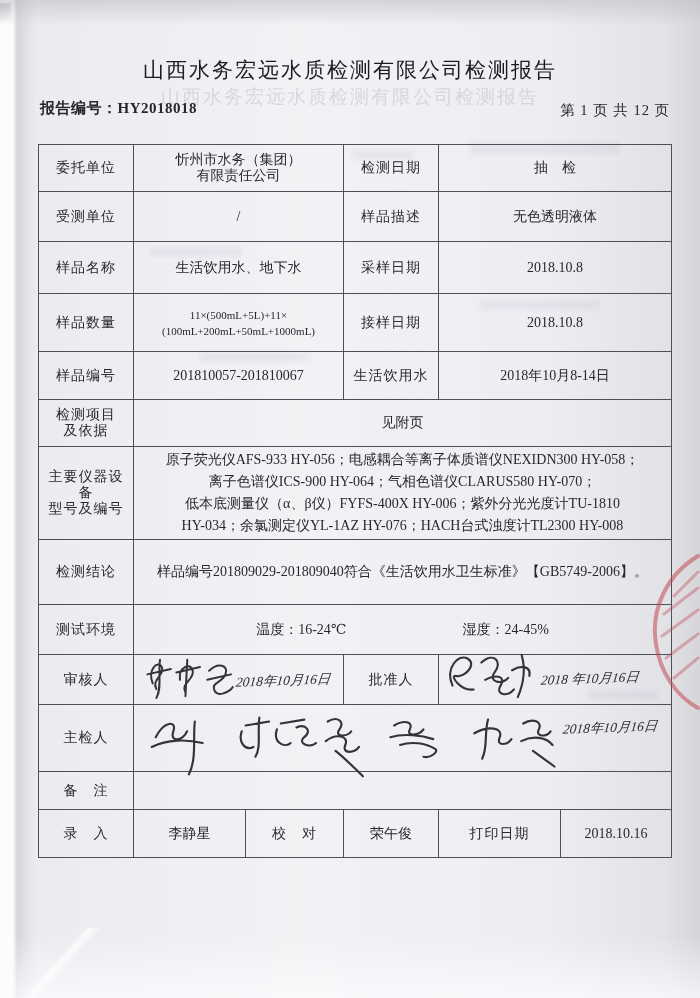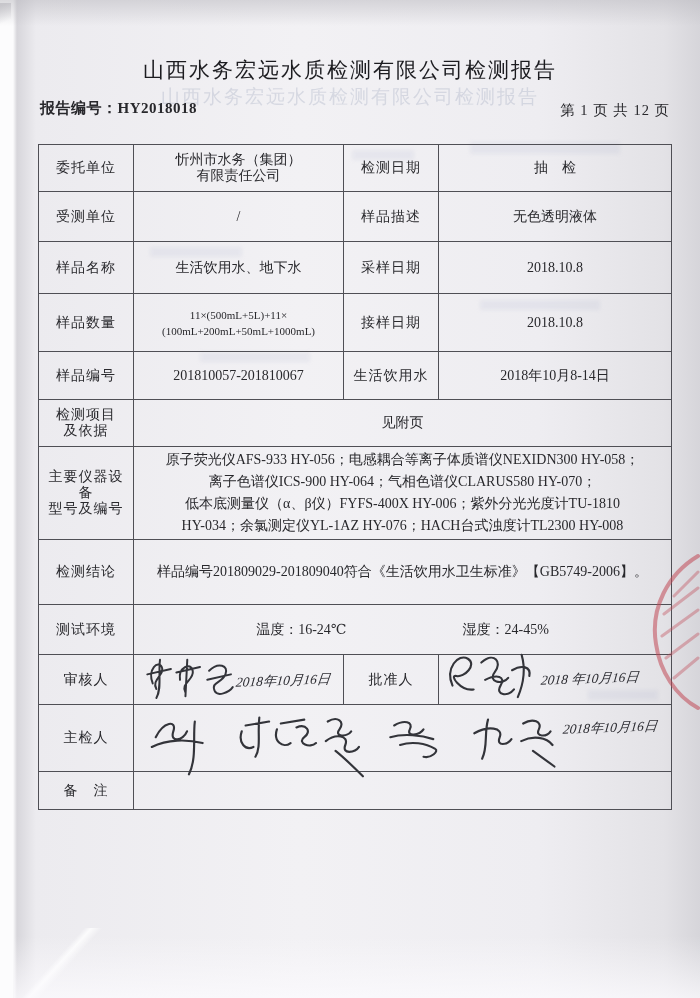--- a/index.html
+++ b/index.html
@@ -172,19 +172,27 @@
         <path d="M256 18 C 266 12 276 14 272 22 C 268 30 282 28 286 22 M252 30 C 266 26 284 28 296 32 M262 38 C 274 34 288 36 298 42 C 302 44 294 52 286 50"></path>
         <path d="M352 12 C 348 26 352 40 346 52 M338 26 C 352 18 368 20 364 30 C 360 40 372 38 376 32 M388 16 C 398 10 408 14 404 22 C 400 30 412 30 416 24 M386 34 C 398 28 412 30 418 38 M398 44 L420 60"></path>
       </svg>
       <span class="hw date3">2018年10月16日</span>
     </td>
   </tr>
   <tr style="height:38px">
     <td class="lbl">备　注</td>
     <td colspan="5"></td>
   </tr>
+  <tr style="height:48px">
+    <td class="lbl">录　入</td>
+    <td>李静星</td>
+    <td class="lbl">校　对</td>
+    <td>荣午俊</td>
+    <td class="lbl">打印日期</td>
+    <td>2018.10.16</td>
+  </tr>
 </tbody>
   </table>
 
 <svg class="seal" width="58" height="172" viewBox="0 0 58 172">
   <path d="M56 8 C 26 26 8 60 14 96 C 18 124 34 148 56 160" stroke-width="4"></path>
   <path d="M32 48 L56 24 M22 66 L56 40 M20 88 L56 62 M24 110 L56 86 M32 130 L56 110" stroke-width="3" opacity=".7"></path>
 </svg>
 
 </body></html>

